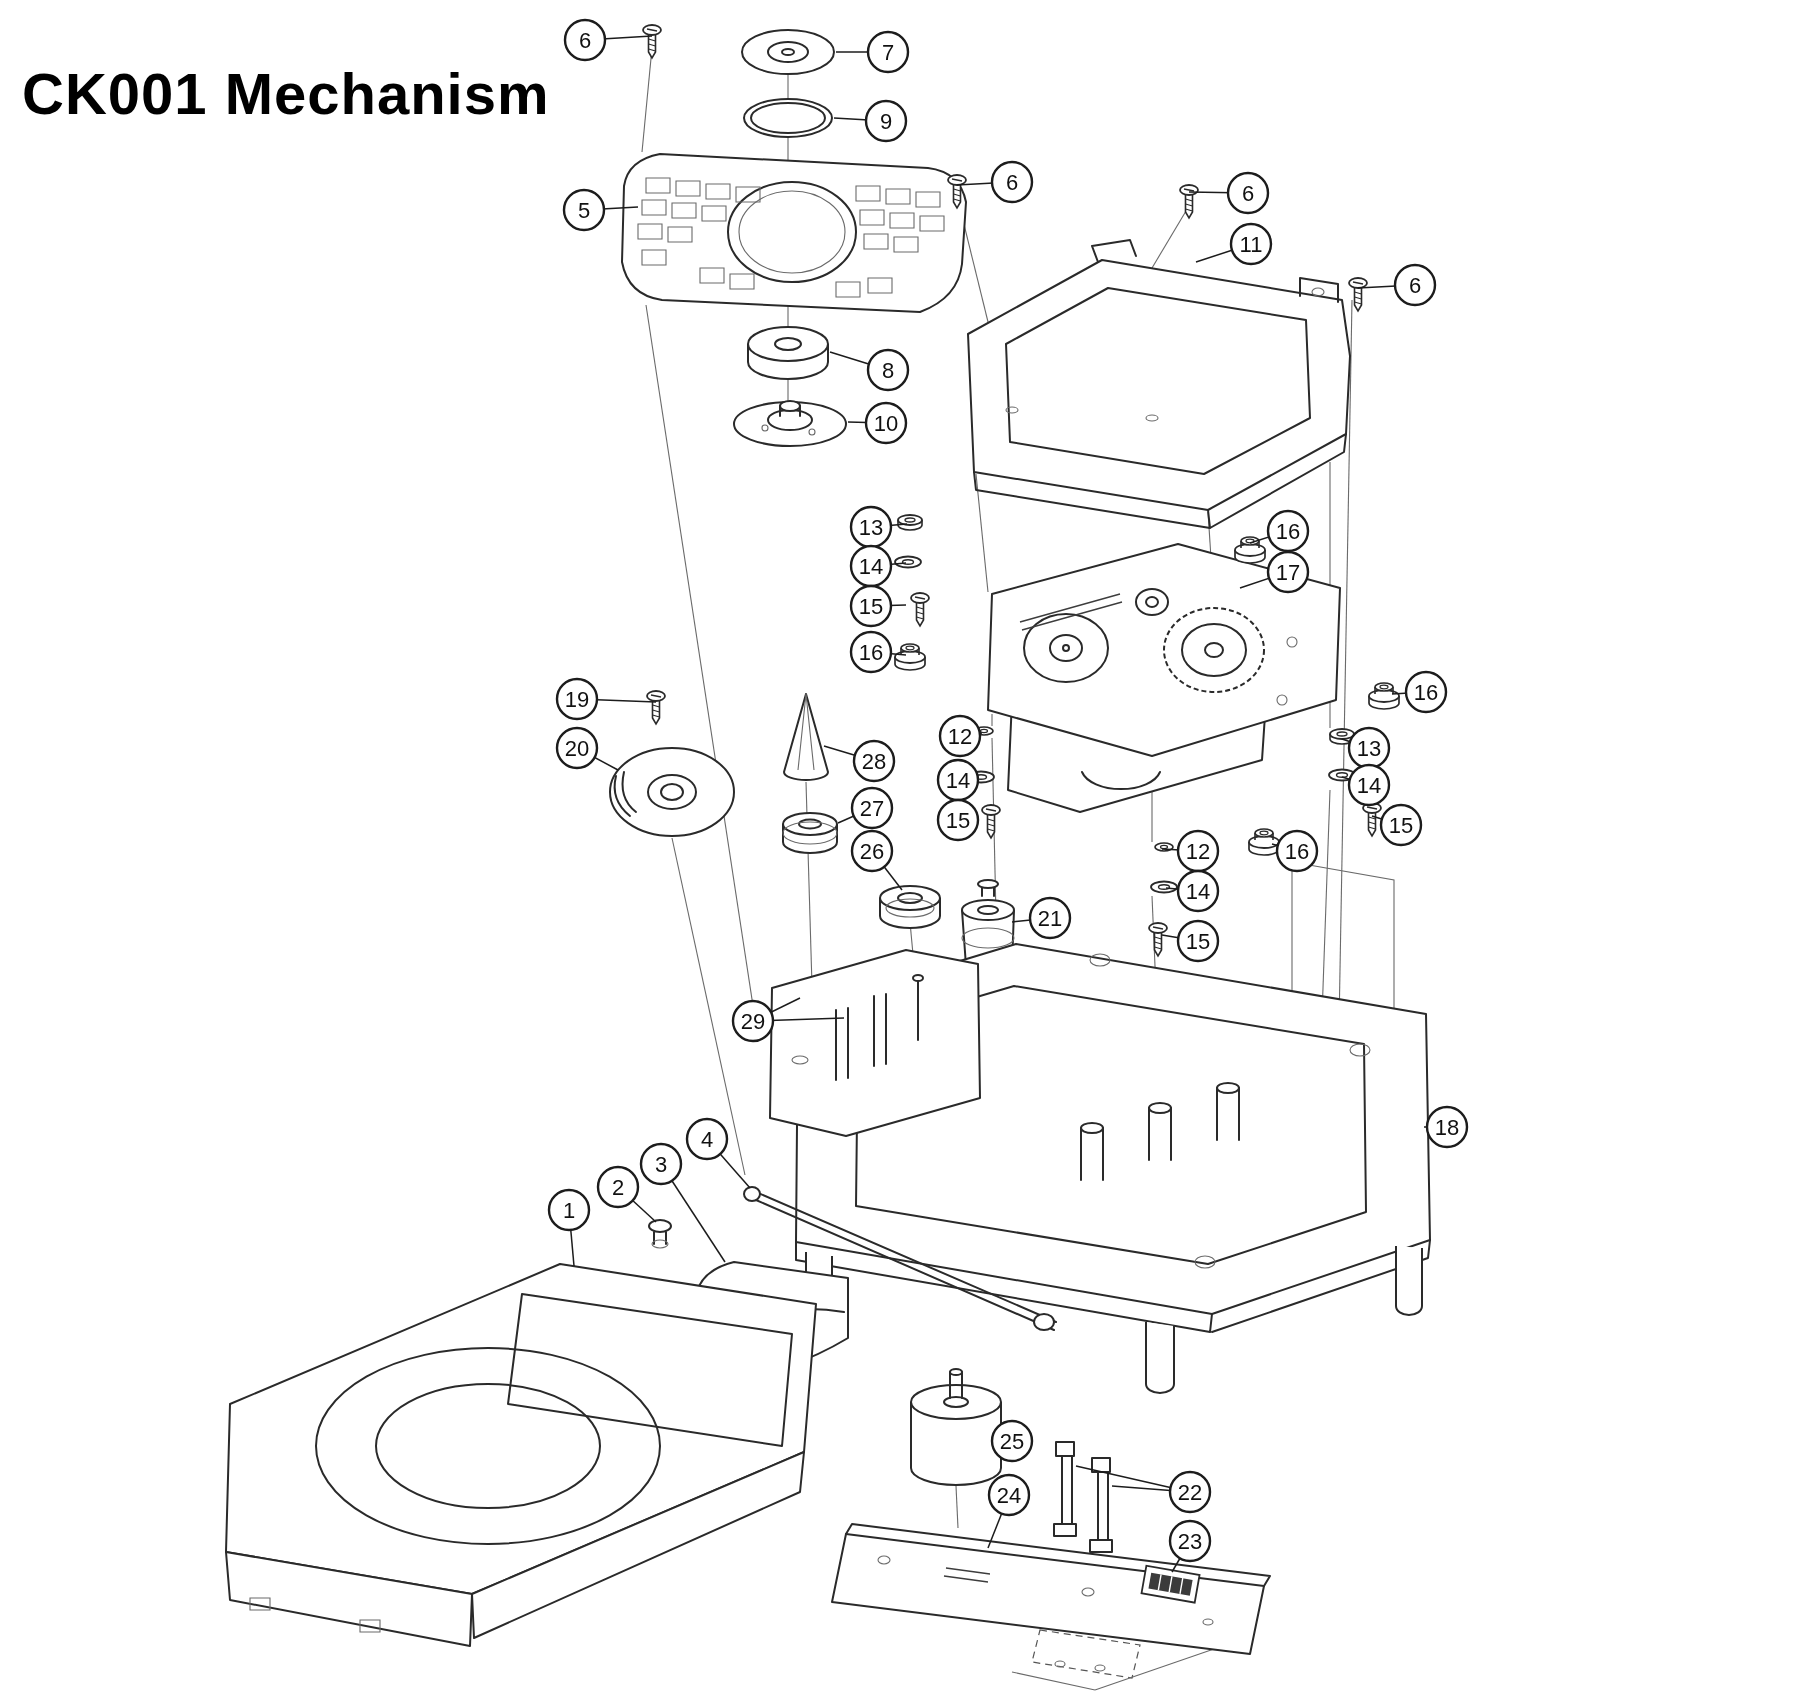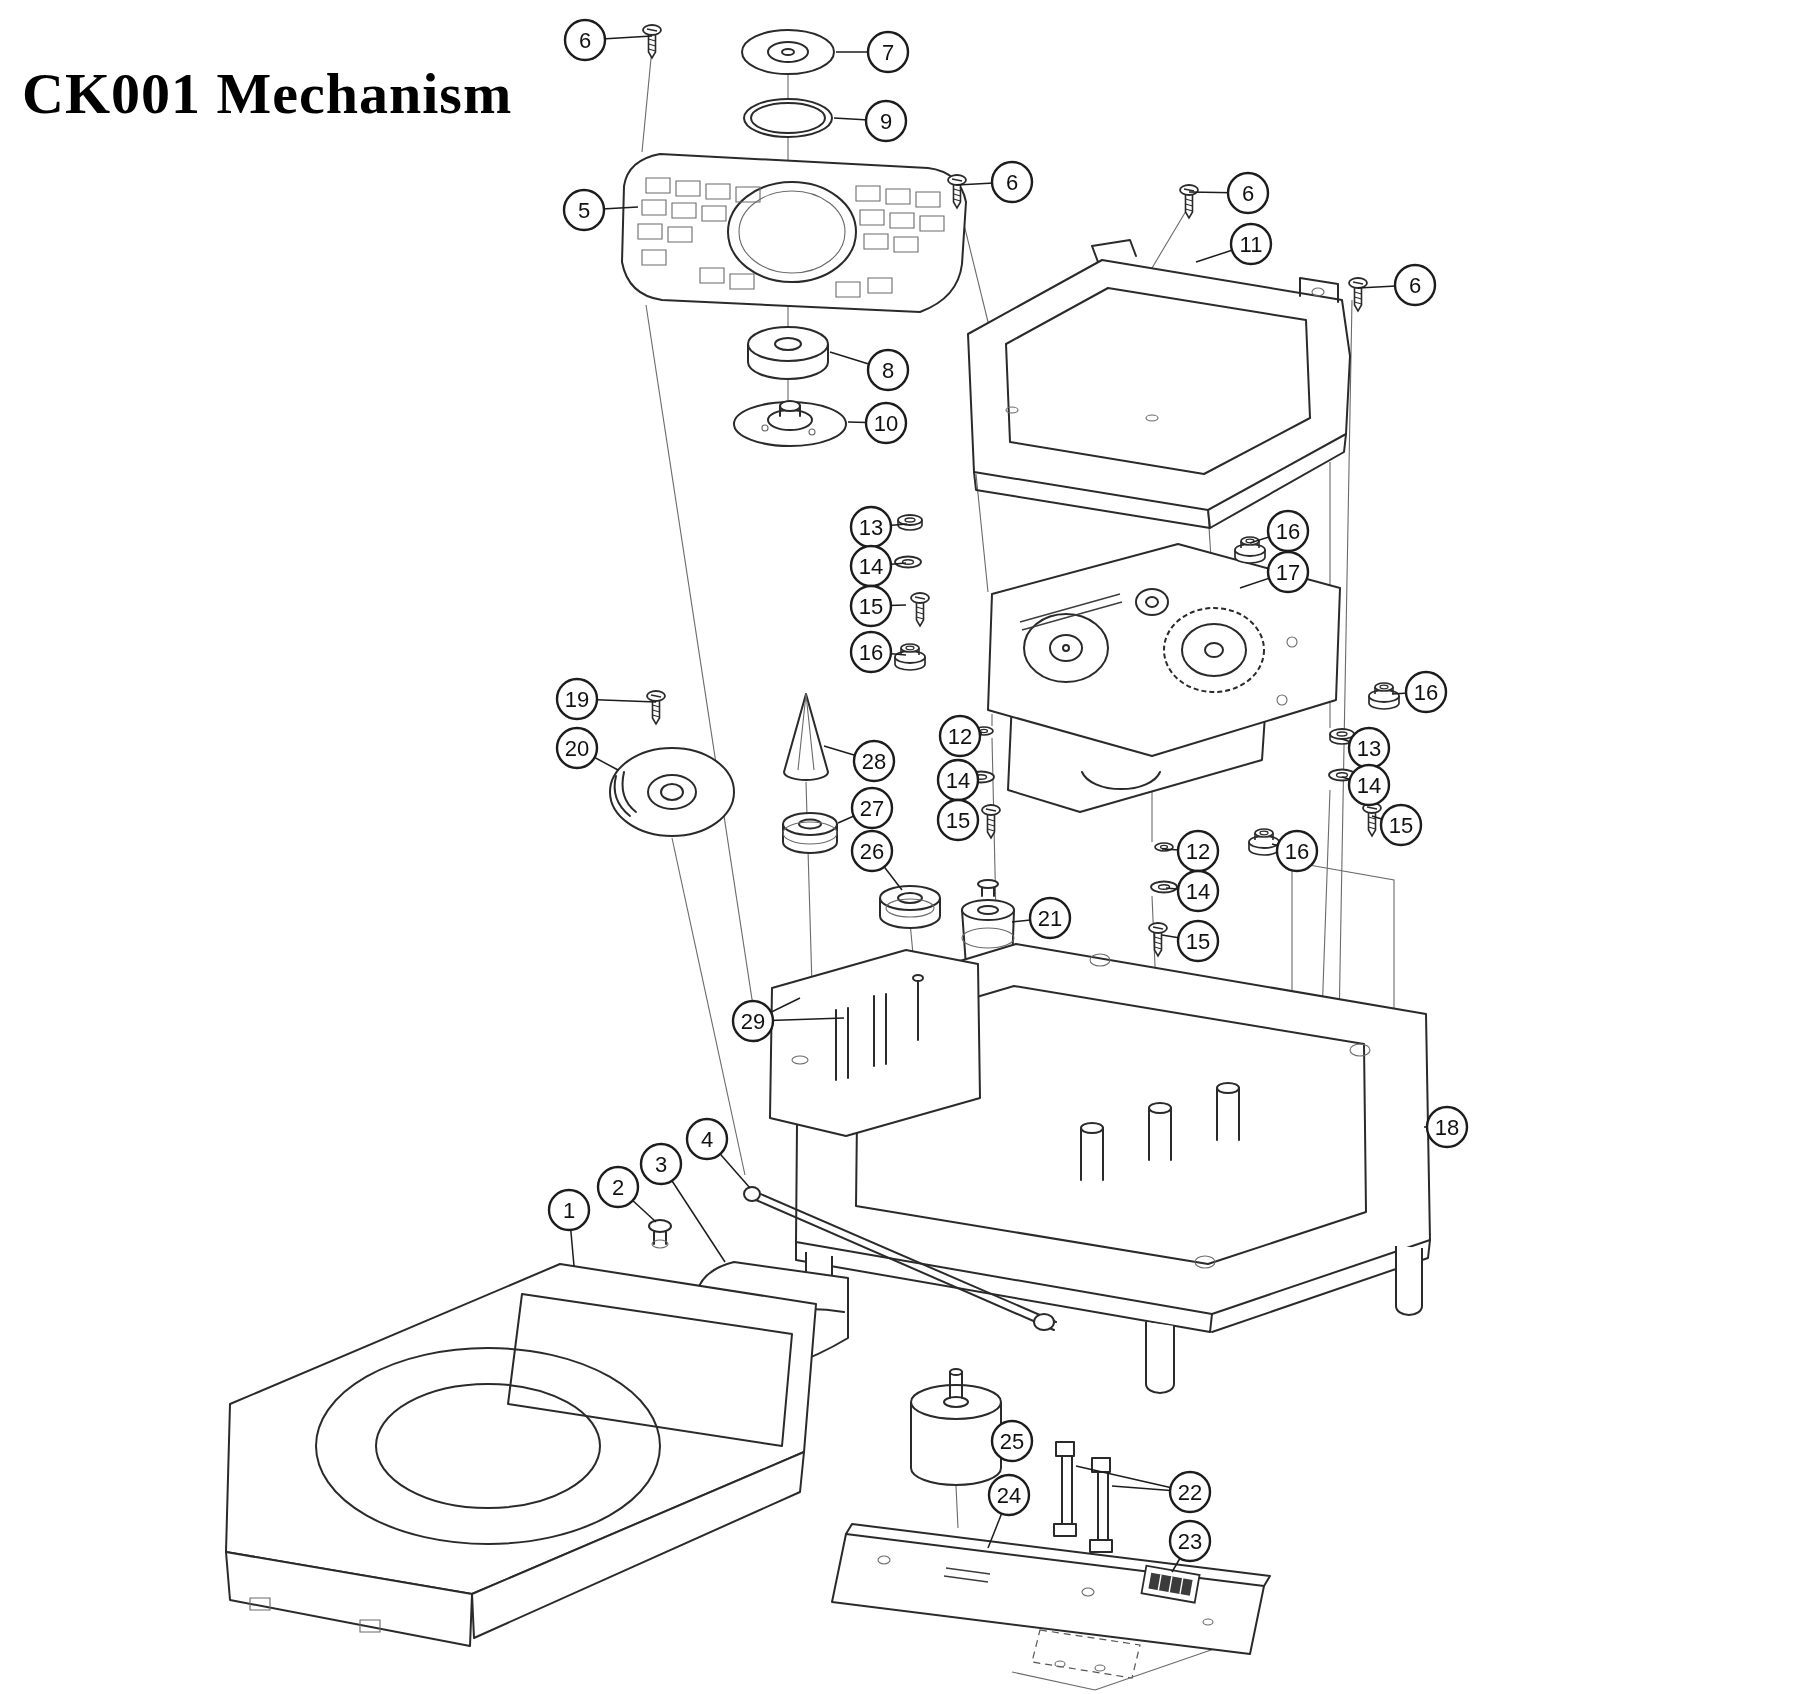--- a/index.html
+++ b/index.html
@@ -1,19 +1,19 @@
 <!DOCTYPE html>
 <html><head>
 <meta charset="utf-8">
 <style>
   html,body{margin:0;padding:0;background:#ffffff;}
   .stage{position:relative;width:1800px;height:1694px;background:#fff;overflow:hidden;
          font-family:"Liberation Sans",sans-serif;}
   .title{position:absolute;left:22px;top:60px;font-size:58px;font-weight:bold;color:#000;
-         letter-spacing:1px;white-space:nowrap;font-family:Liberation Serif, serif;}
+         letter-spacing:1px;white-space:nowrap;}
   svg{position:absolute;left:0;top:0;width:1800px;height:1694px;}
   .p  {fill:none;stroke:#2a2a2a;stroke-width:2;stroke-linejoin:round;stroke-linecap:round;}
   .pw {fill:#ffffff;stroke:#2a2a2a;stroke-width:2;stroke-linejoin:round;}
   .t  {fill:none;stroke:#6a6a6a;stroke-width:1.1;}
   .tt {fill:none;stroke:#3d3d3d;stroke-width:1.4;}
   .dash{fill:none;stroke:#555;stroke-width:1.2;stroke-dasharray:7 5;}
   .leader{stroke:#1c1c1c;stroke-width:1.5;}
   .bubble{fill:#fff;stroke:#1c1c1c;stroke-width:2.4;}
   .bubble-num{font-family:"Liberation Sans",sans-serif;font-size:22px;fill:#111;text-anchor:middle;}
 </style>

